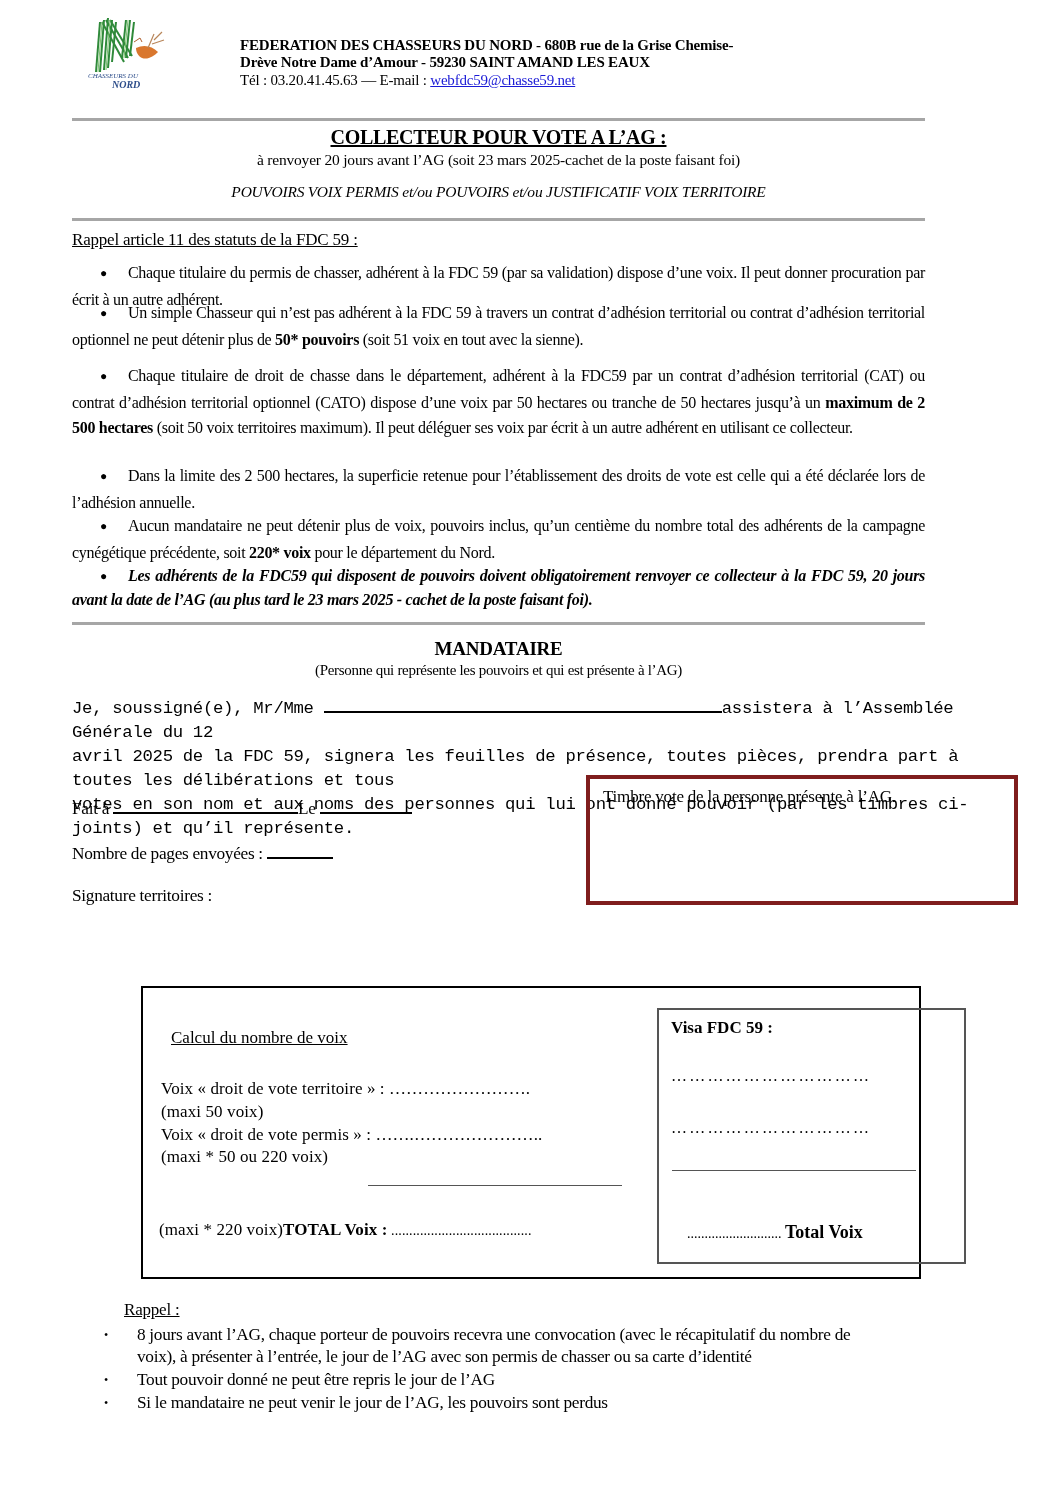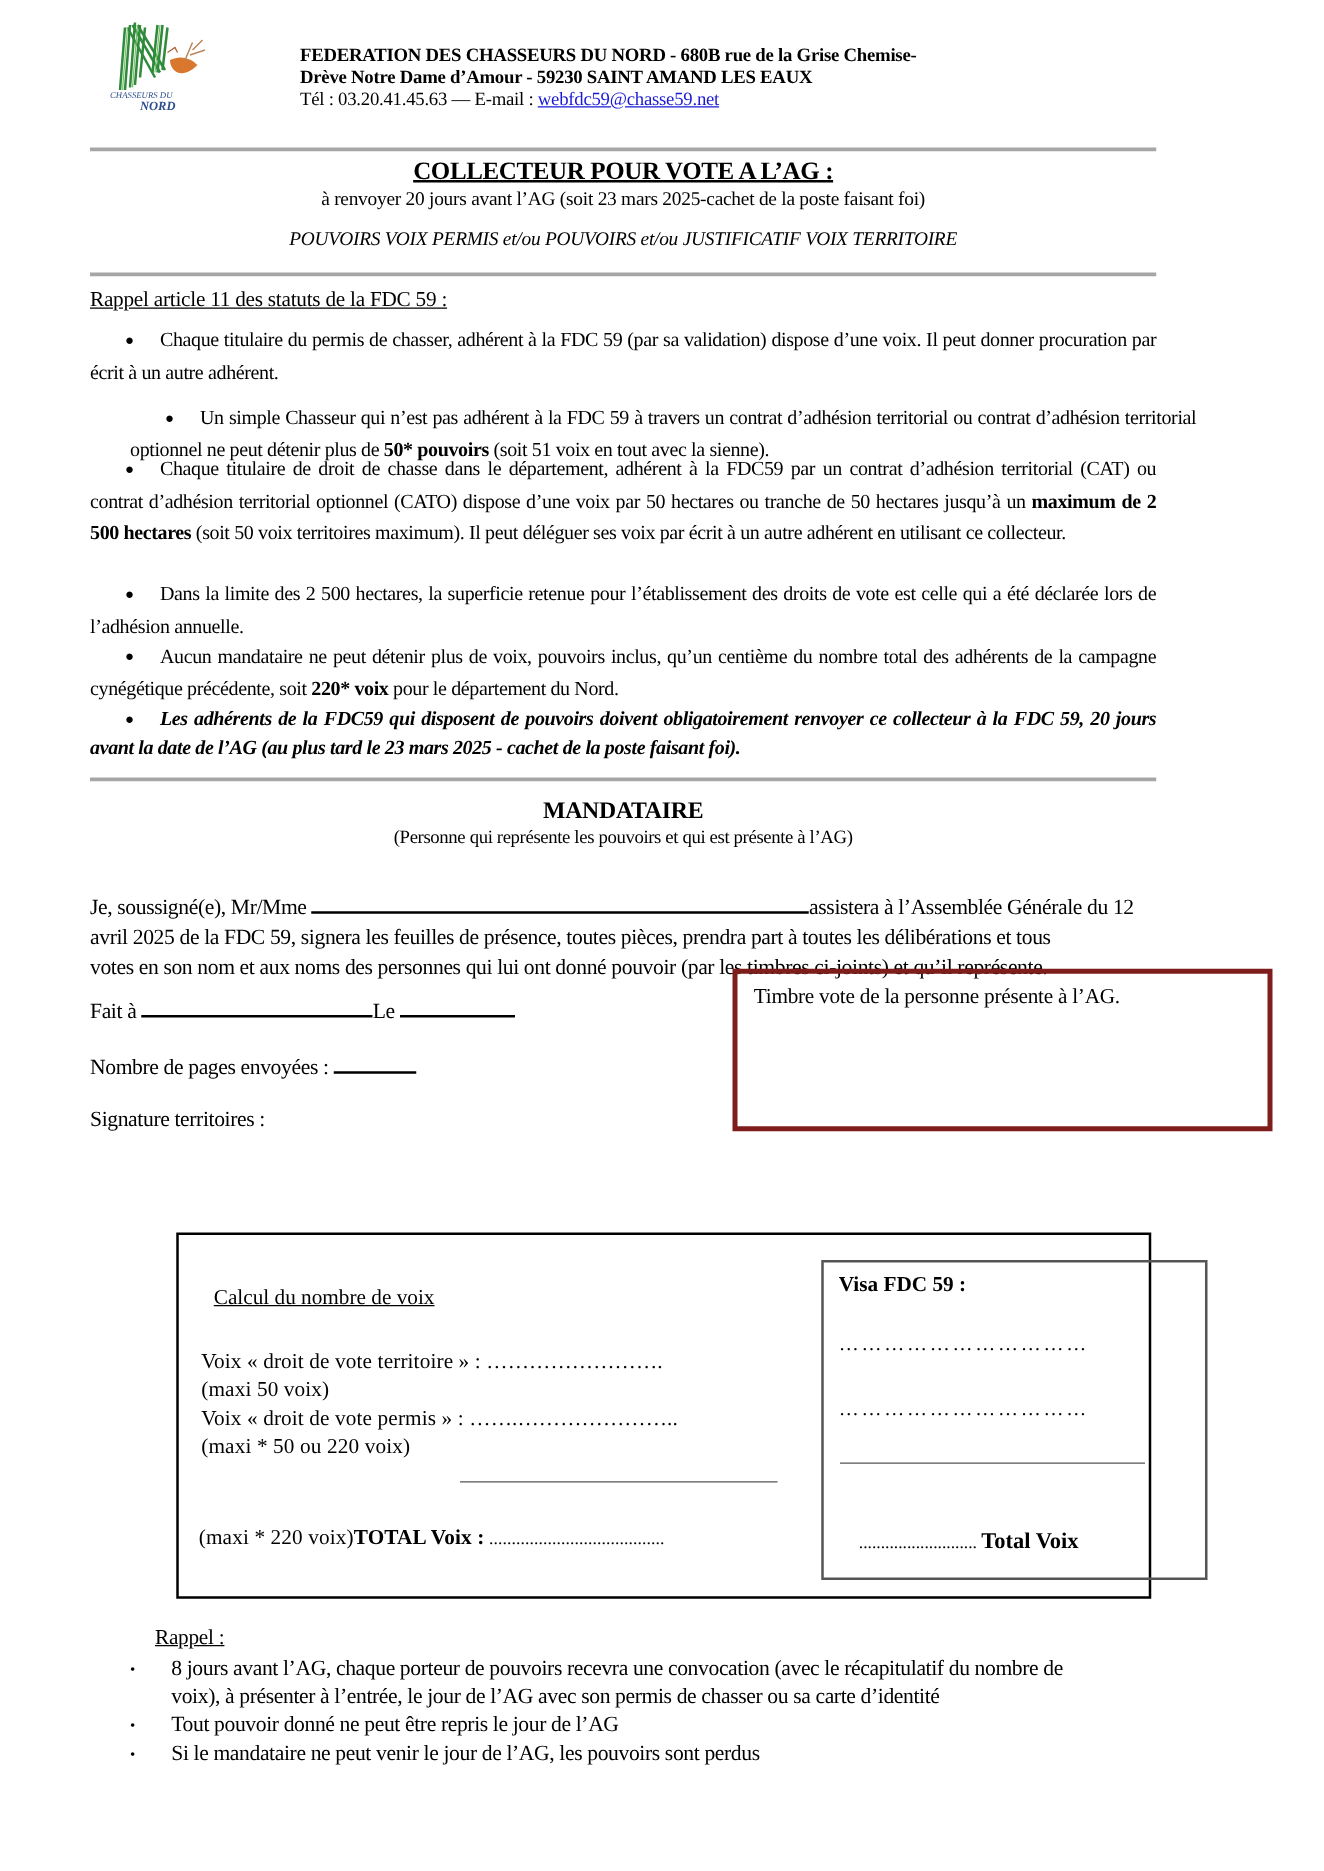--- a/index.html
+++ b/index.html
@@ -99,42 +99,42 @@
 <div class="subtitle" style="top:151px;text-align:center;">à renvoyer 20 jours avant l’AG (soit 23 mars 2025-cachet de la poste faisant foi)</div>
 <div class="subtitle-it" style="top:183px;">POUVOIRS VOIX PERMIS et/ou POUVOIRS et/ou JUSTIFICATIF VOIX TERRITOIRE</div>
 
 <div class="rule" style="top:218px;"></div>
 
 <div class="abs rappel-h">Rappel article 11 des statuts de la FDC 59 :</div>
 
 <div class="art-item" style="top:260px;">
   <span class="bullet">●</span><span>Chaque titulaire du permis de chasser, adhérent à la FDC 59 (par sa validation) dispose d’une voix. Il peut donner procuration par écrit à un autre adhérent.</span>
 </div>
-<div class="art-item" style="top:322px;margin-left:32px;">
+<div class="art-item" style="top:300px;">
   <span class="bullet">●</span><span>Un simple Chasseur qui n’est pas adhérent à la FDC 59 à travers un contrat d’adhésion territorial ou contrat d’adhésion territorial optionnel ne peut détenir plus de </span><b>50* pouvoirs</b><span> (soit 51 voix en tout avec la sienne).</span>
 </div>
 <div class="art-item" style="top:363px;">
   <span class="bullet">●</span><span>Chaque titulaire de droit de chasse dans le département, adhérent à la FDC59 par un contrat d’adhésion territorial (CAT) ou contrat d’adhésion territorial optionnel (CATO) dispose d’une voix par 50 hectares ou tranche de 50 hectares jusqu’à un </span><b>maximum de 2 500 hectares</b><span> (soit 50 voix territoires maximum). Il peut déléguer ses voix par écrit à un autre adhérent en utilisant ce collecteur.</span>
 </div>
 <div class="art-item" style="top:463px;">
   <span class="bullet">●</span><span>Dans la limite des 2 500 hectares, la superficie retenue pour l’établissement des droits de vote est celle qui a été déclarée lors de l’adhésion annuelle.</span>
 </div>
 <div class="art-item" style="top:513px;">
   <span class="bullet">●</span><span>Aucun mandataire ne peut détenir plus de voix, pouvoirs inclus, qu’un centième du nombre total des adhérents de la campagne cynégétique précédente, soit </span><b>220* voix</b><span> pour le département du Nord.</span>
 </div>
 <div class="art-item italic" style="top:564px;line-height:23px;">
   <span class="bullet" style="font-style:normal;">●</span><span>Les adhérents de la FDC59 qui disposent de pouvoirs doivent obligatoirement renvoyer ce collecteur à la FDC 59, 20 jours avant la date de l’AG (au plus tard le 23 mars 2025 - cachet de la poste faisant foi).</span>
 </div>
 
 <div class="rule" style="top:622px;"></div>
 
 <div class="mand-title" style="top:638px;">MANDATAIRE</div>
 <div class="mand-sub" style="top:662px;">(Personne qui représente les pouvoirs et qui est présente à l’AG)</div>
 
-<div class="decl" style="top:714px;">
+<div class="decl" style="top:697px;font-family:Liberation Mono, monospace;">
   <div>
     <span>Je, soussigné(e), Mr/Mme </span><span class="blank" style="width:398px;"></span><span>assistera à l’Assemblée Générale du 12</span>
   </div>
   <div>avril 2025 de la FDC 59, signera les feuilles de présence, toutes pièces, prendra part à toutes les délibérations et tous</div>
   <div>votes en son nom et aux noms des personnes qui lui ont donné pouvoir (par les timbres ci-joints) et qu’il représente.</div>
 </div>
 
 <div class="form-line" style="top:798px;">
   <span>Fait à </span><span class="blank" style="width:185px;"></span><span>Le </span><span class="blank" style="width:92px;"></span>
 </div>

